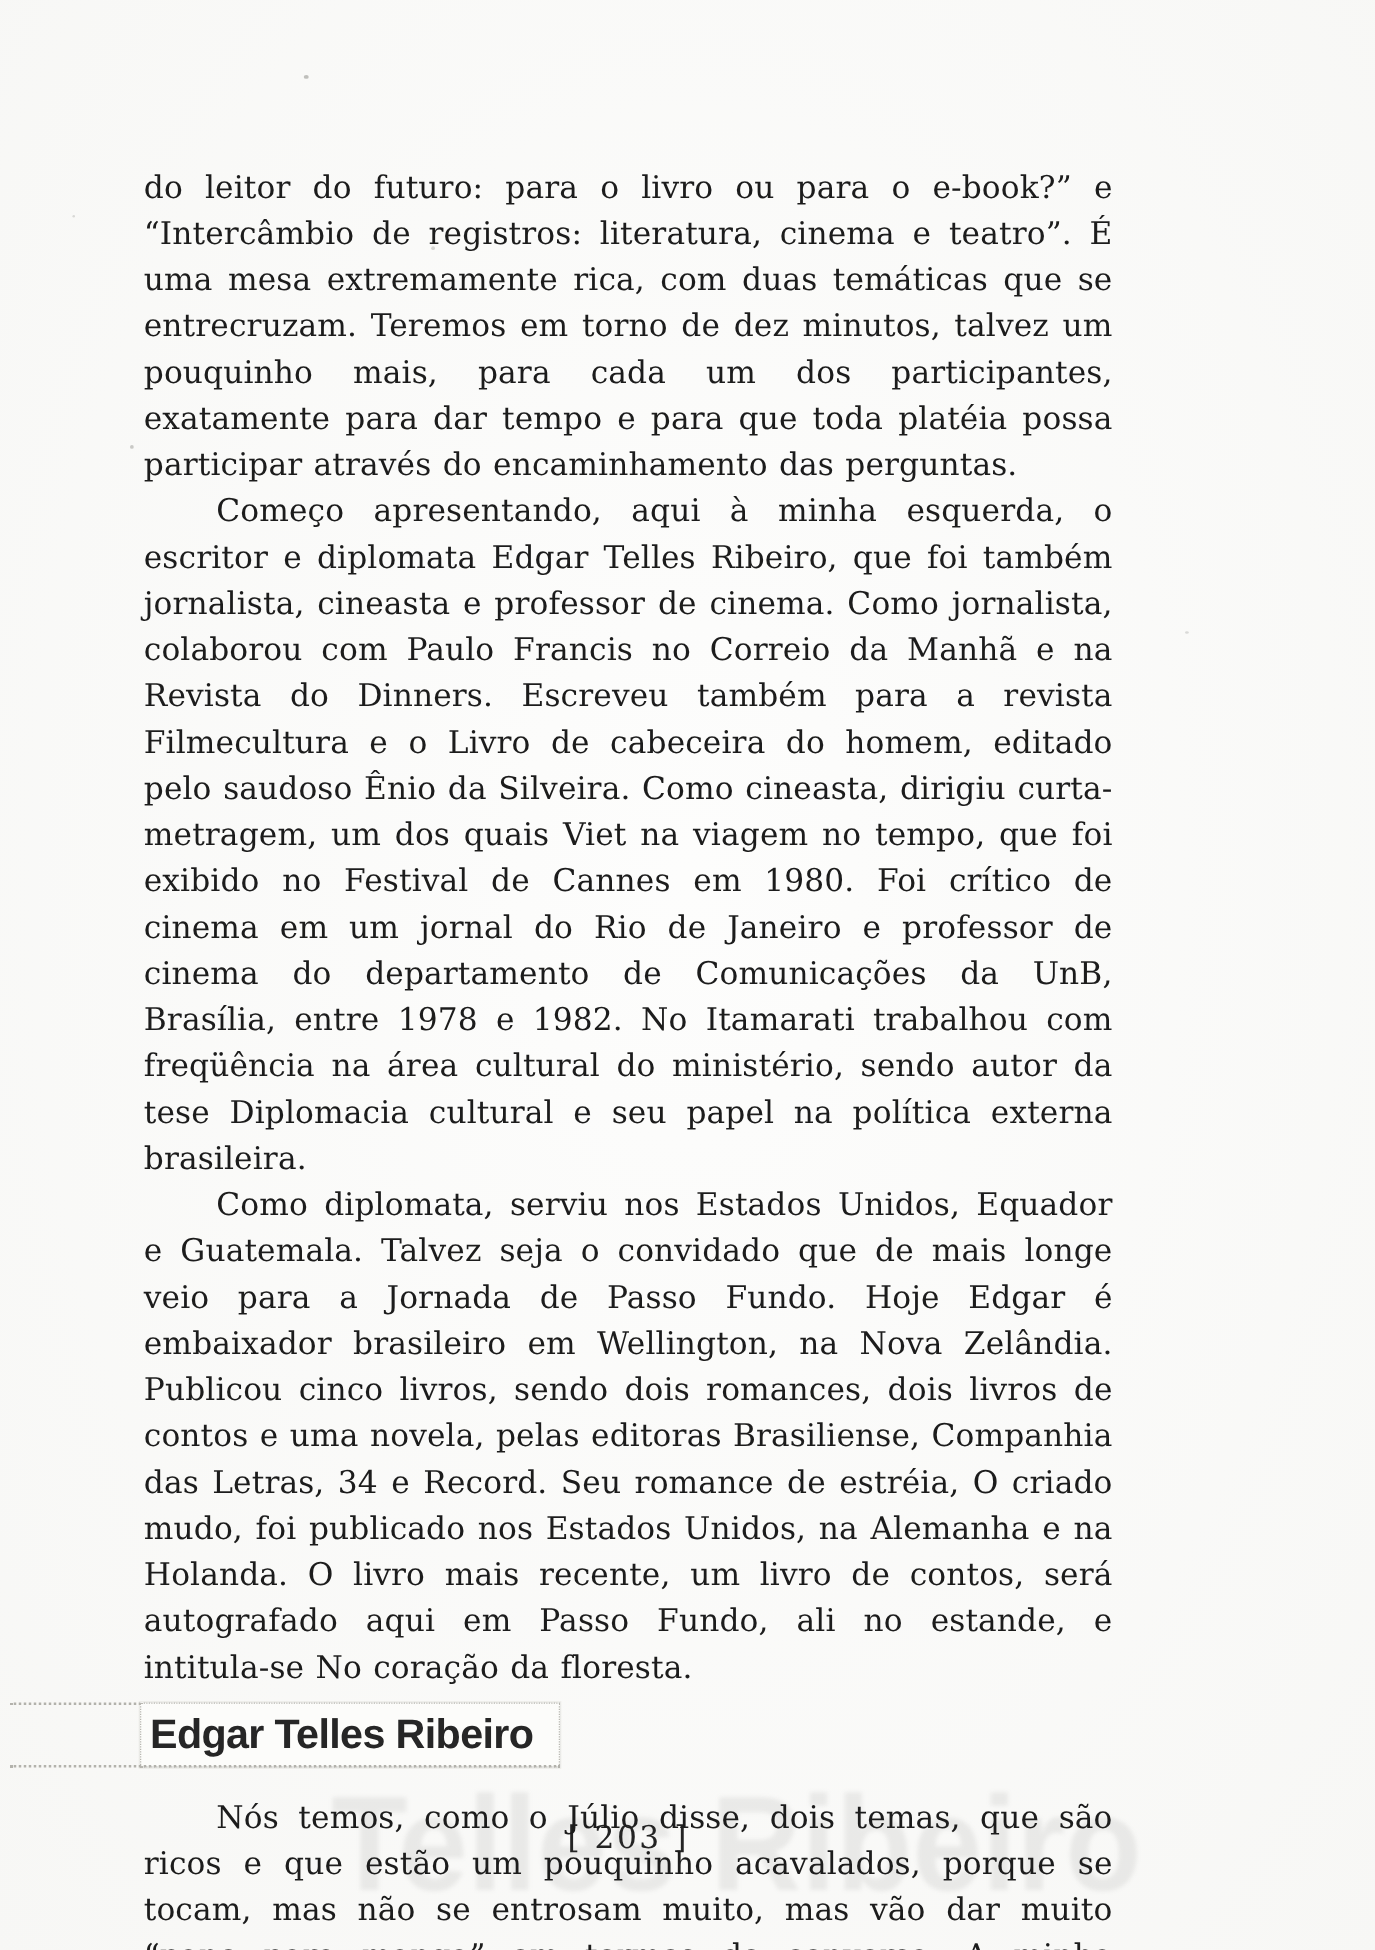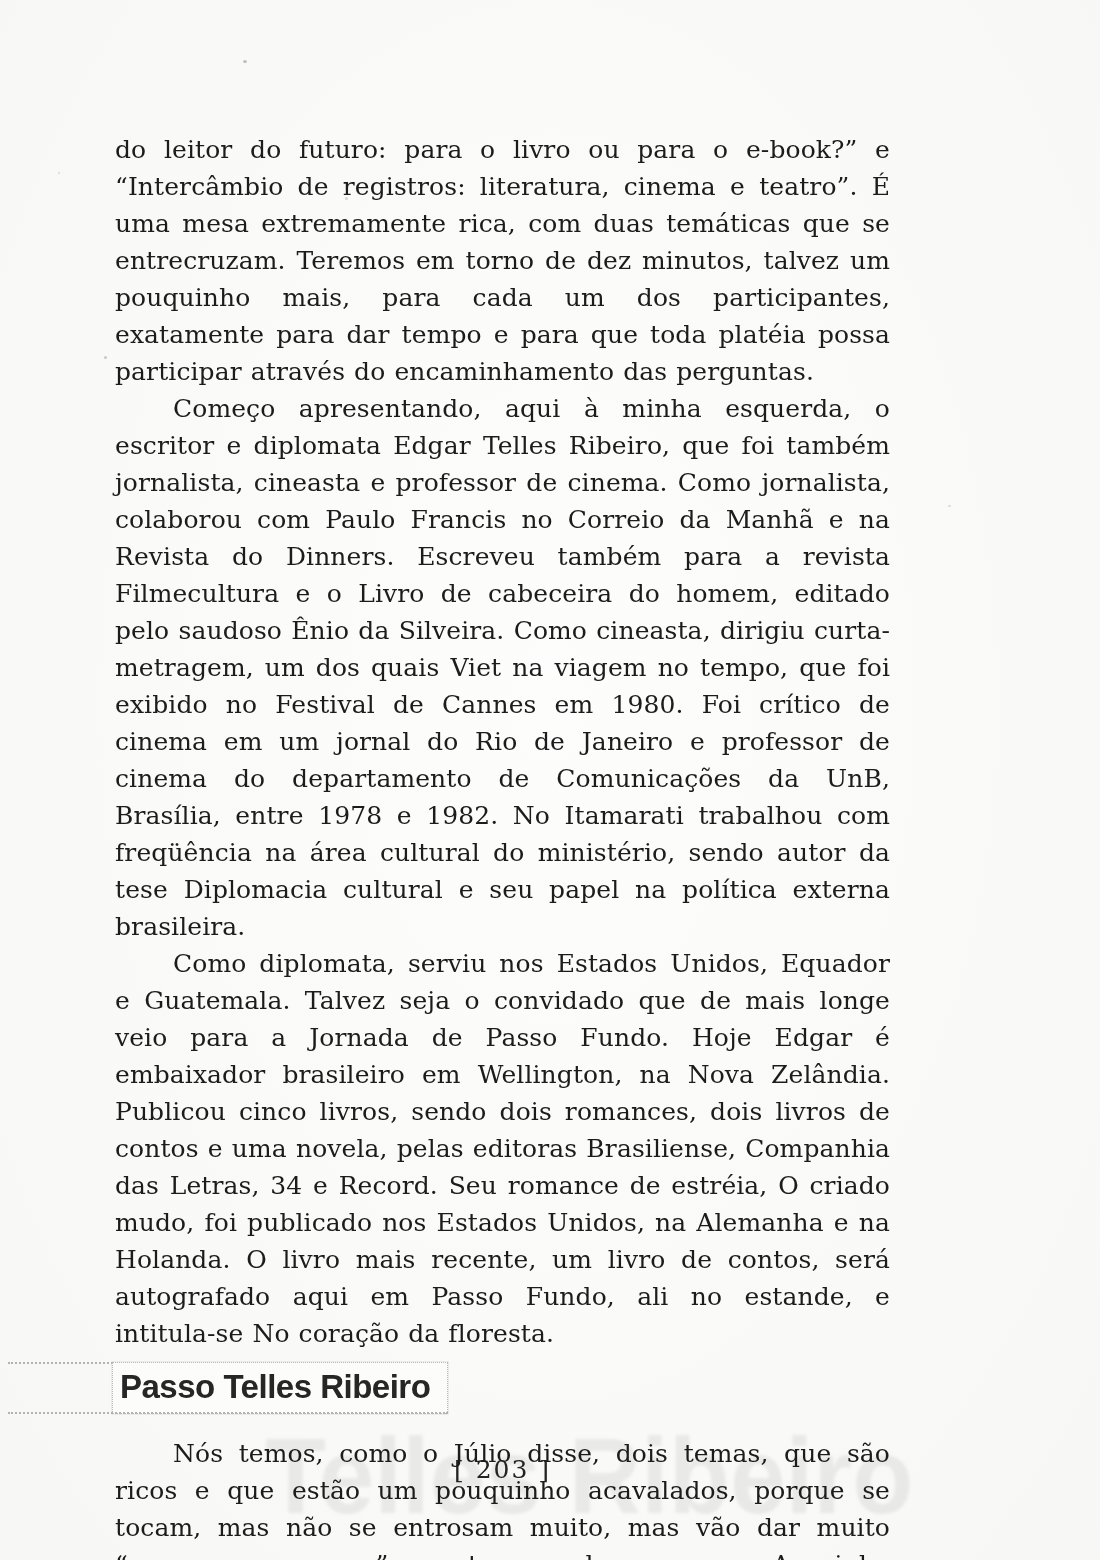--- a/index.html
+++ b/index.html
@@ -137,21 +137,21 @@
 
     <div id="section-before" class="section-before">
         <p class="body-p"><span>do leitor do futuro: para o livro ou para o </span><span class="it">e-book</span><span>?” e “Intercâmbio de registros: literatura, cinema e teatro”. É uma mesa extremamente rica, com duas temáticas que se entrecruzam. Teremos em torno de dez minutos, talvez um pouquinho mais, para cada um dos participantes, exatamente para dar tempo e para que toda platéia possa participar através do encaminhamento das perguntas.</span></p>
         <p class="body-p ind"><span>Começo apresentando, aqui à minha esquerda, o escritor e diplomata Edgar Telles Ribeiro, que foi também jornalista, cineasta e professor de cinema. Como jornalista, colaborou com Paulo Francis no </span><span class="it">Correio da Manhã</span><span> e na </span><span class="it">Revista do Dinners</span><span>. Escreveu também para a revista </span><span class="it">Filmecultura</span><span> e o </span><span class="it">Livro de cabeceira do homem</span><span>, editado pelo saudoso Ênio da Silveira. Como cineasta, dirigiu curta-metragem, um dos quais </span><span class="it">Viet na viagem no tempo</span><span>, que foi exibido no Festival de Cannes em 1980. Foi crítico de cinema em um jornal do Rio de Janeiro e professor de cinema do departamento de Comunicações da UnB, Brasília, entre 1978 e 1982. No Itamarati trabalhou com freqüência na área cultural do ministério, sendo autor da tese </span><span class="it">Diplomacia cultural e seu papel na política externa brasileira</span><span>.</span></p>
         <p class="body-p ind"><span>Como diplomata, serviu nos Estados Unidos, Equador e Guatemala. Talvez seja o convidado que de mais longe veio para a Jornada de Passo Fundo. Hoje Edgar é embaixador brasileiro em Wellington, na Nova Zelândia. Publicou cinco livros, sendo dois romances, dois livros de contos e uma novela, pelas editoras Brasiliense, Companhia das Letras, 34 e Record. Seu romance de estréia, </span><span class="it">O criado mudo</span><span>, foi publicado nos Estados Unidos, na Alemanha e na Holanda. O livro mais recente, um livro de contos, será autografado aqui em Passo Fundo, ali no estande, e intitula-se </span><span class="it">No coração da floresta</span><span>.</span></p>
       </div>
 
     <div class="heading-wrap">
       <div class="dotline top"></div>
       <div class="head-box">
-        <h2>Passo Telles Ribeiro</h2>
+        <h2>Edgar Telles Ribeiro</h2>
       </div>
       <div class="dotline bottom"></div>
     </div>
 
     <div id="section-after" class="section-after">
       <div class="ghost">Telles Ribeiro</div>
     <p class="body-p ind"><span>Nós temos, como o Júlio disse, dois temas, que são ricos e que estão um pouquinho acavalados, porque se tocam, mas não se entrosam muito, mas vão dar muito “pano para manga” em termos de conversa. A minha impressão é essa.</span></p>
       </div>
 
   </div>

